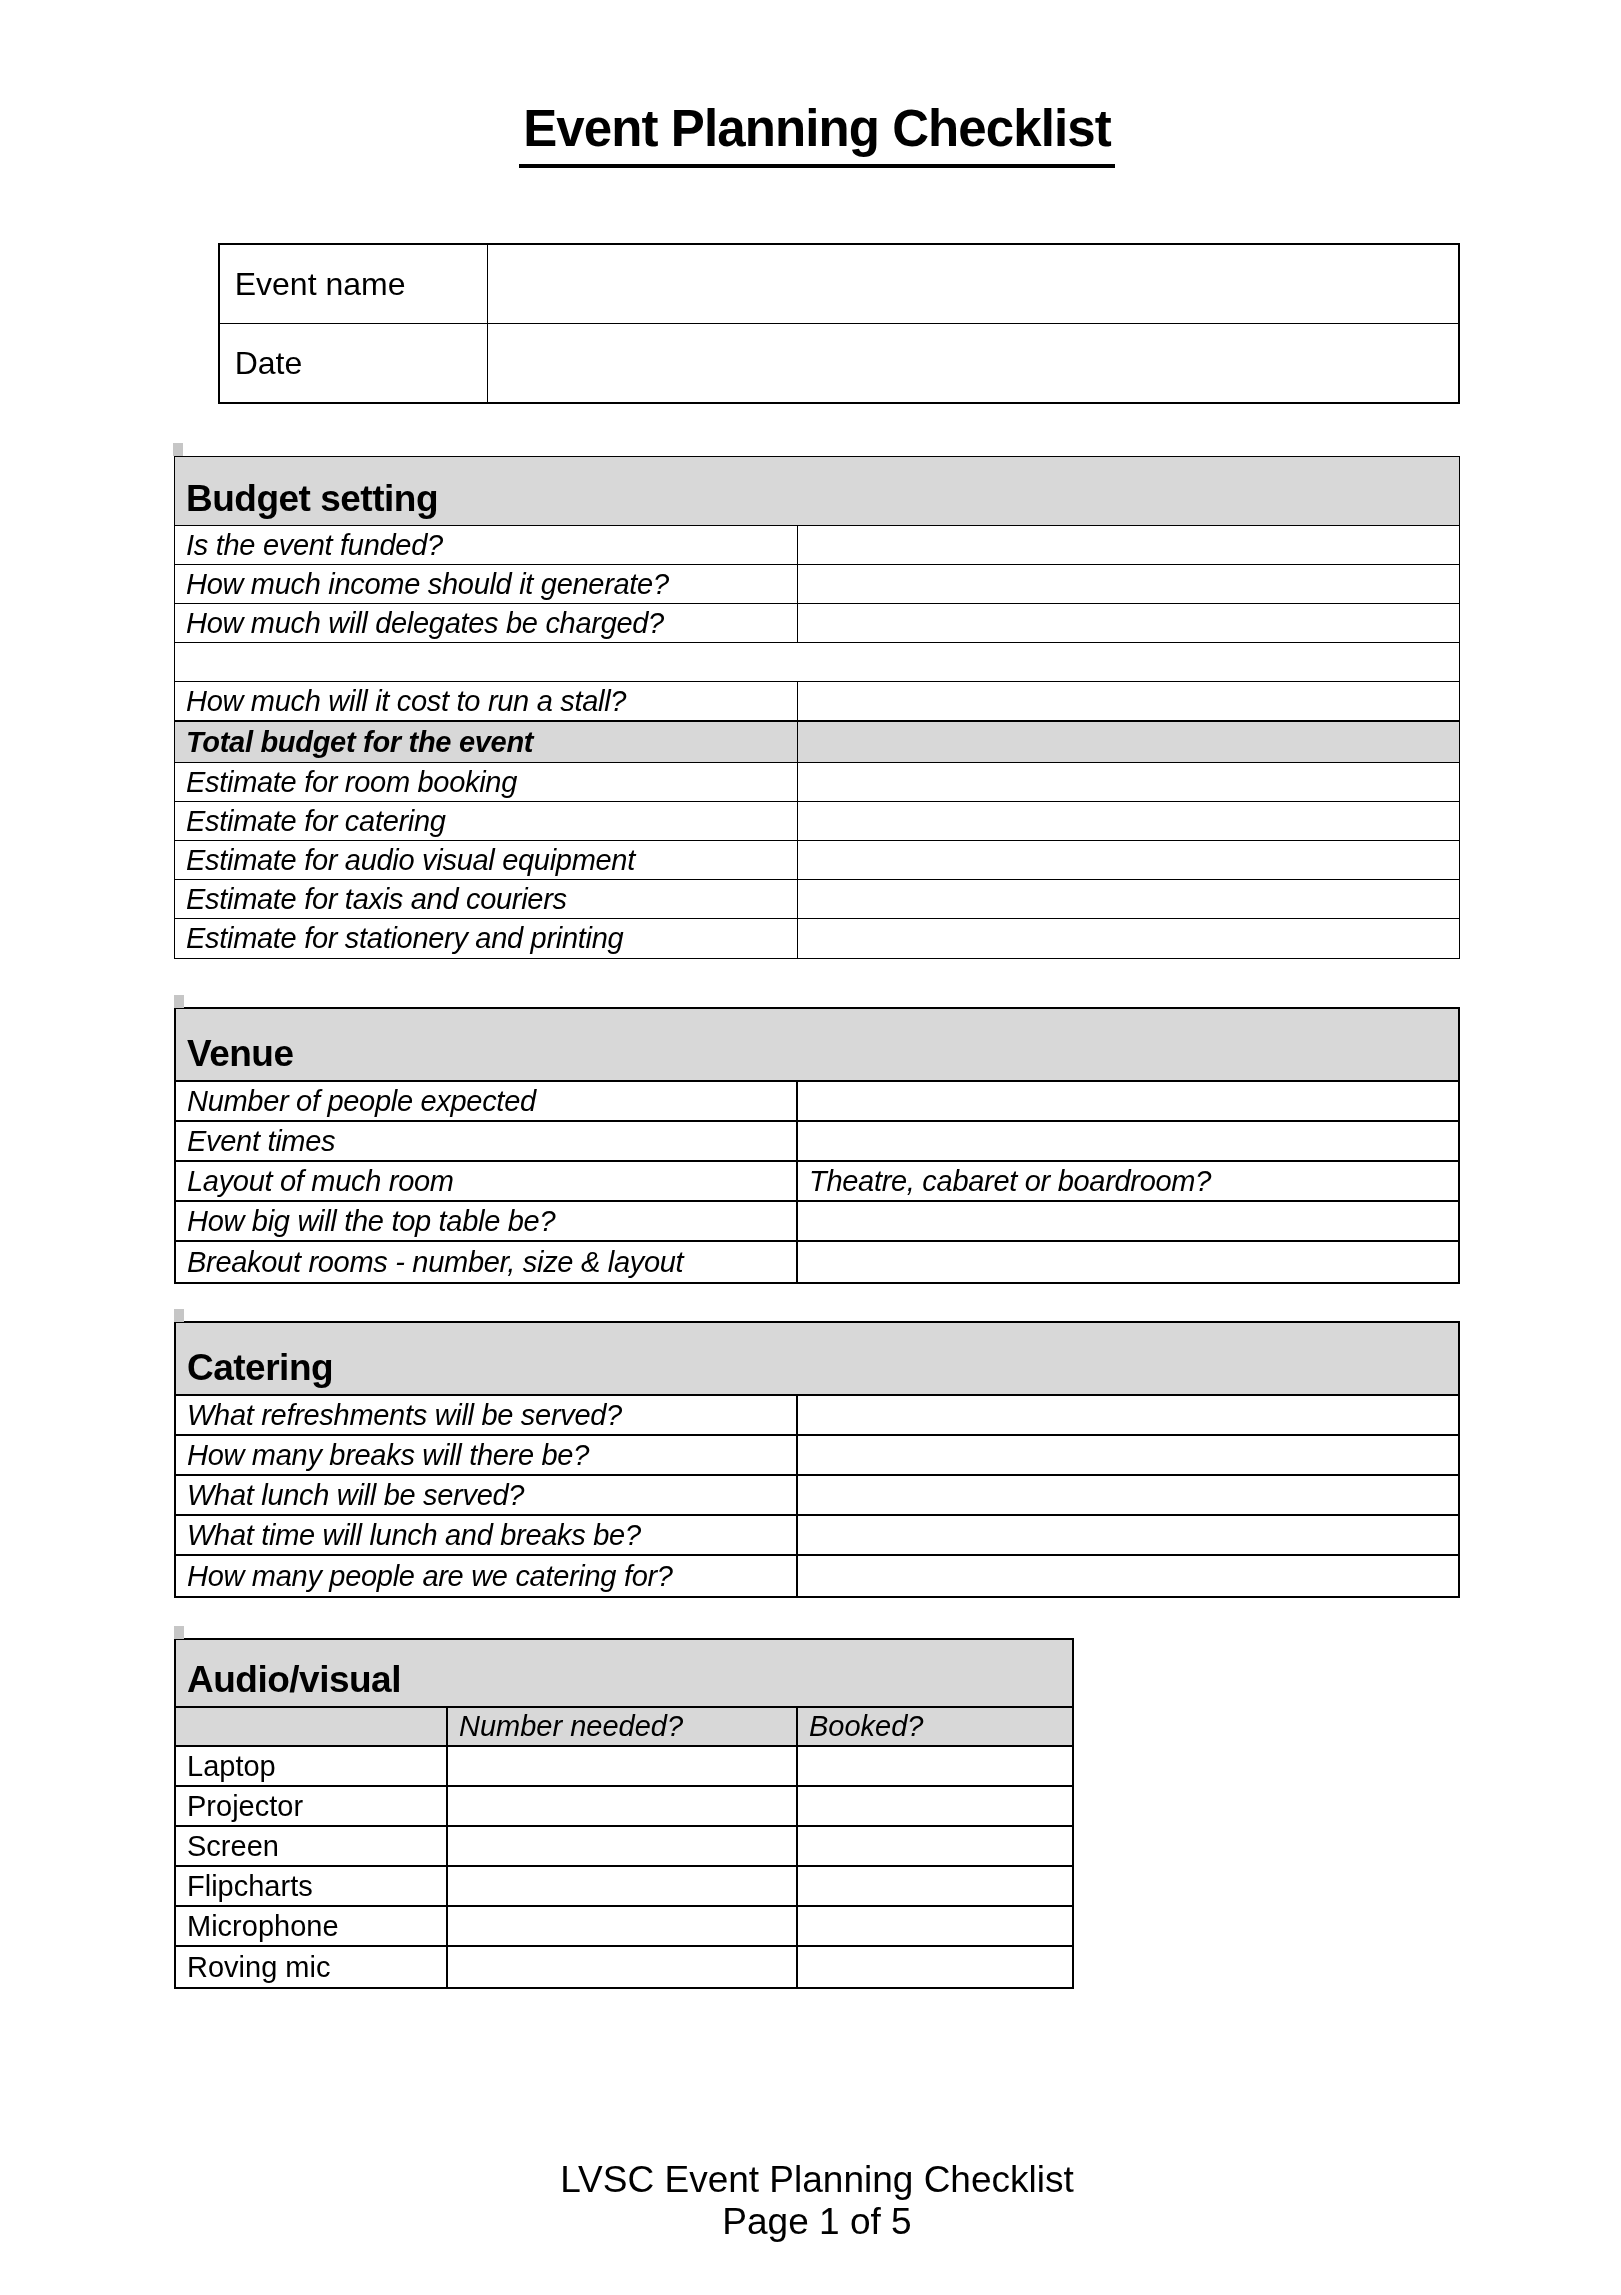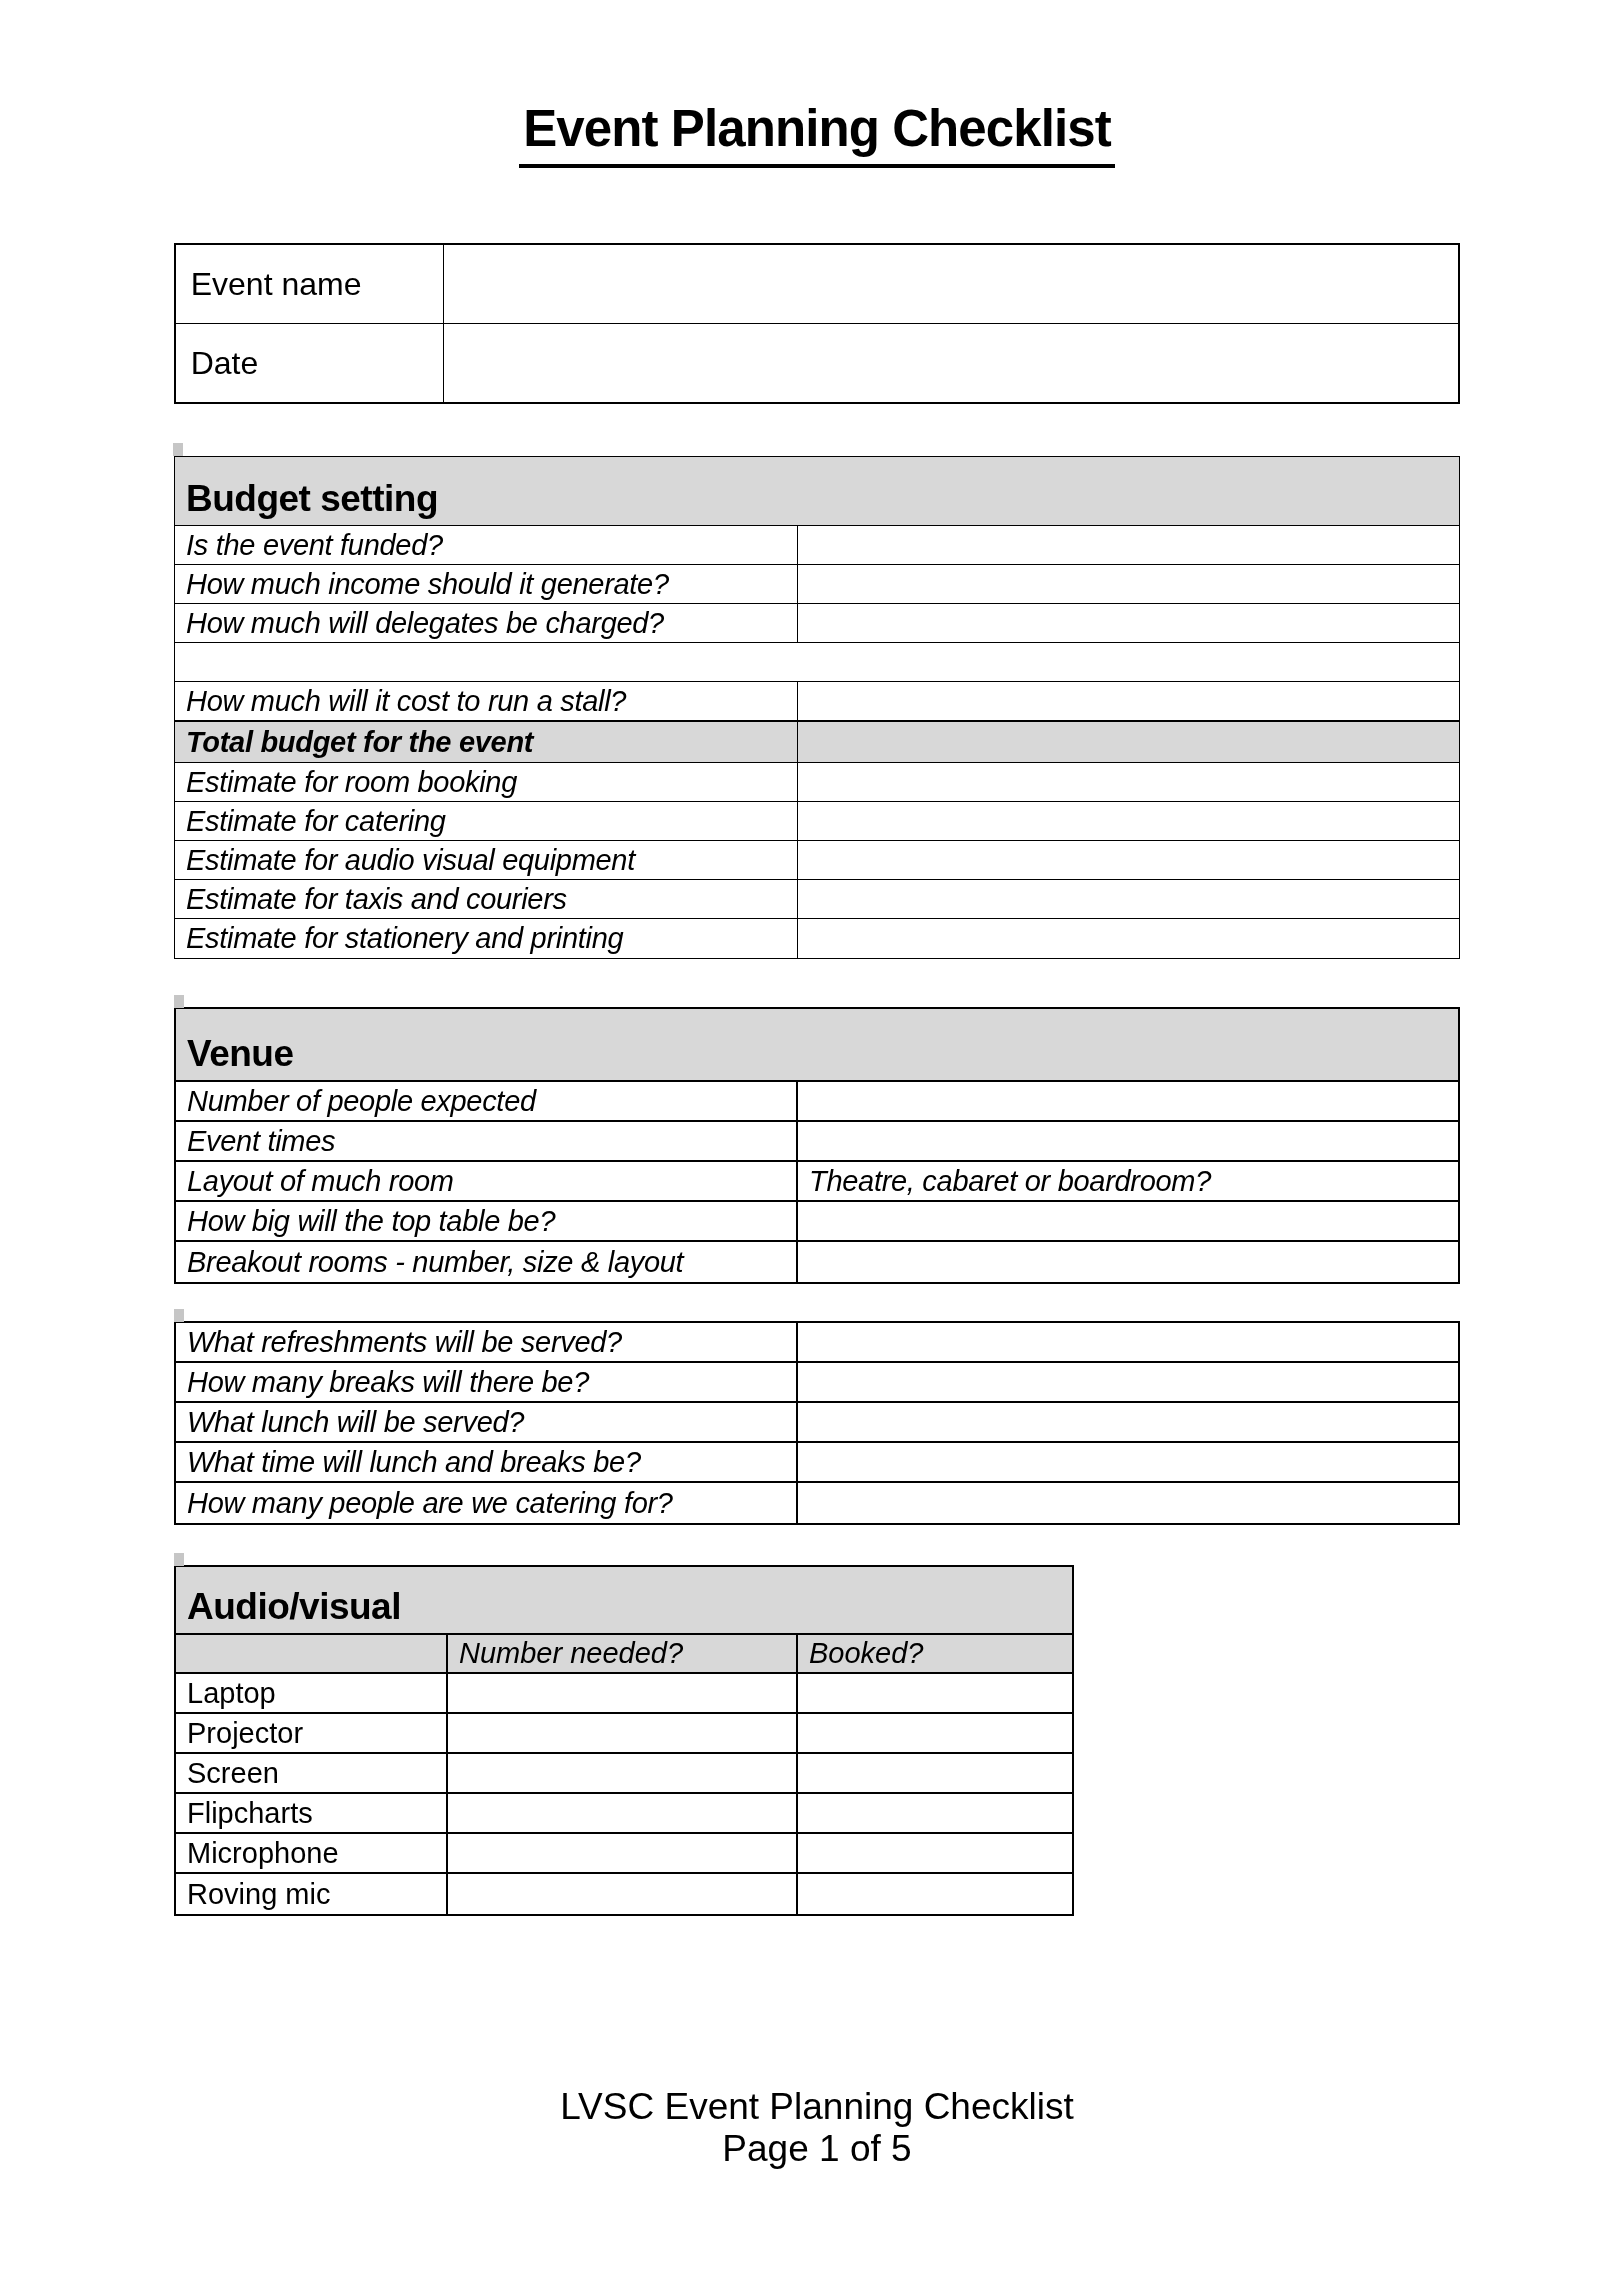--- a/index.html
+++ b/index.html
@@ -16,21 +16,21 @@
   
   .title-wrap { padding-top:101px; text-align:center; height:64px; }
   .title-wrap span {
     display:inline-block;
     font-size:51px; font-weight:bold; letter-spacing:-0.9px;
     border-bottom:4.6px solid #000; padding:0 3.7px 7.3px 3.7px;
     line-height:1.1;
   }
 
   
-  .info-table { margin-top:78px; border:2.8px solid #000; }
+  .info-table { margin-top:78px; border:2.8px solid #000;margin-left:44px; }
   .info-row { display:flex; height:78px; border-bottom:1.8px solid #000; }
   .info-row:last-child { border-bottom:none; }
   .info-label {
     width:268px; border-right:1.8px solid #000; box-sizing:border-box;
     display:flex; align-items:center; padding-left:14.7px; font-size:32px;
   }
   .info-value { flex:1; }
 
   
   .sec { position:relative; border:1.8px solid #000; box-sizing:content-box; }
@@ -169,20 +169,21 @@
           </div>
           <div class="q-row">
             <div class="q-cell">Breakout rooms - number, size &amp; layout</div>
             <div class="a-cell"></div>
           </div>
         </div>
     </section>
 
     <section class="sec thick catering">
       <div class="handle"></div>
+      <div class="sec-header">Catering</div>
       <div id="catering-rows">
           <div class="q-row">
             <div class="q-cell">What refreshments will be served?</div>
             <div class="a-cell"></div>
           </div>
           <div class="q-row">
             <div class="q-cell">How many breaks will there be?</div>
             <div class="a-cell"></div>
           </div>
           <div class="q-row">

